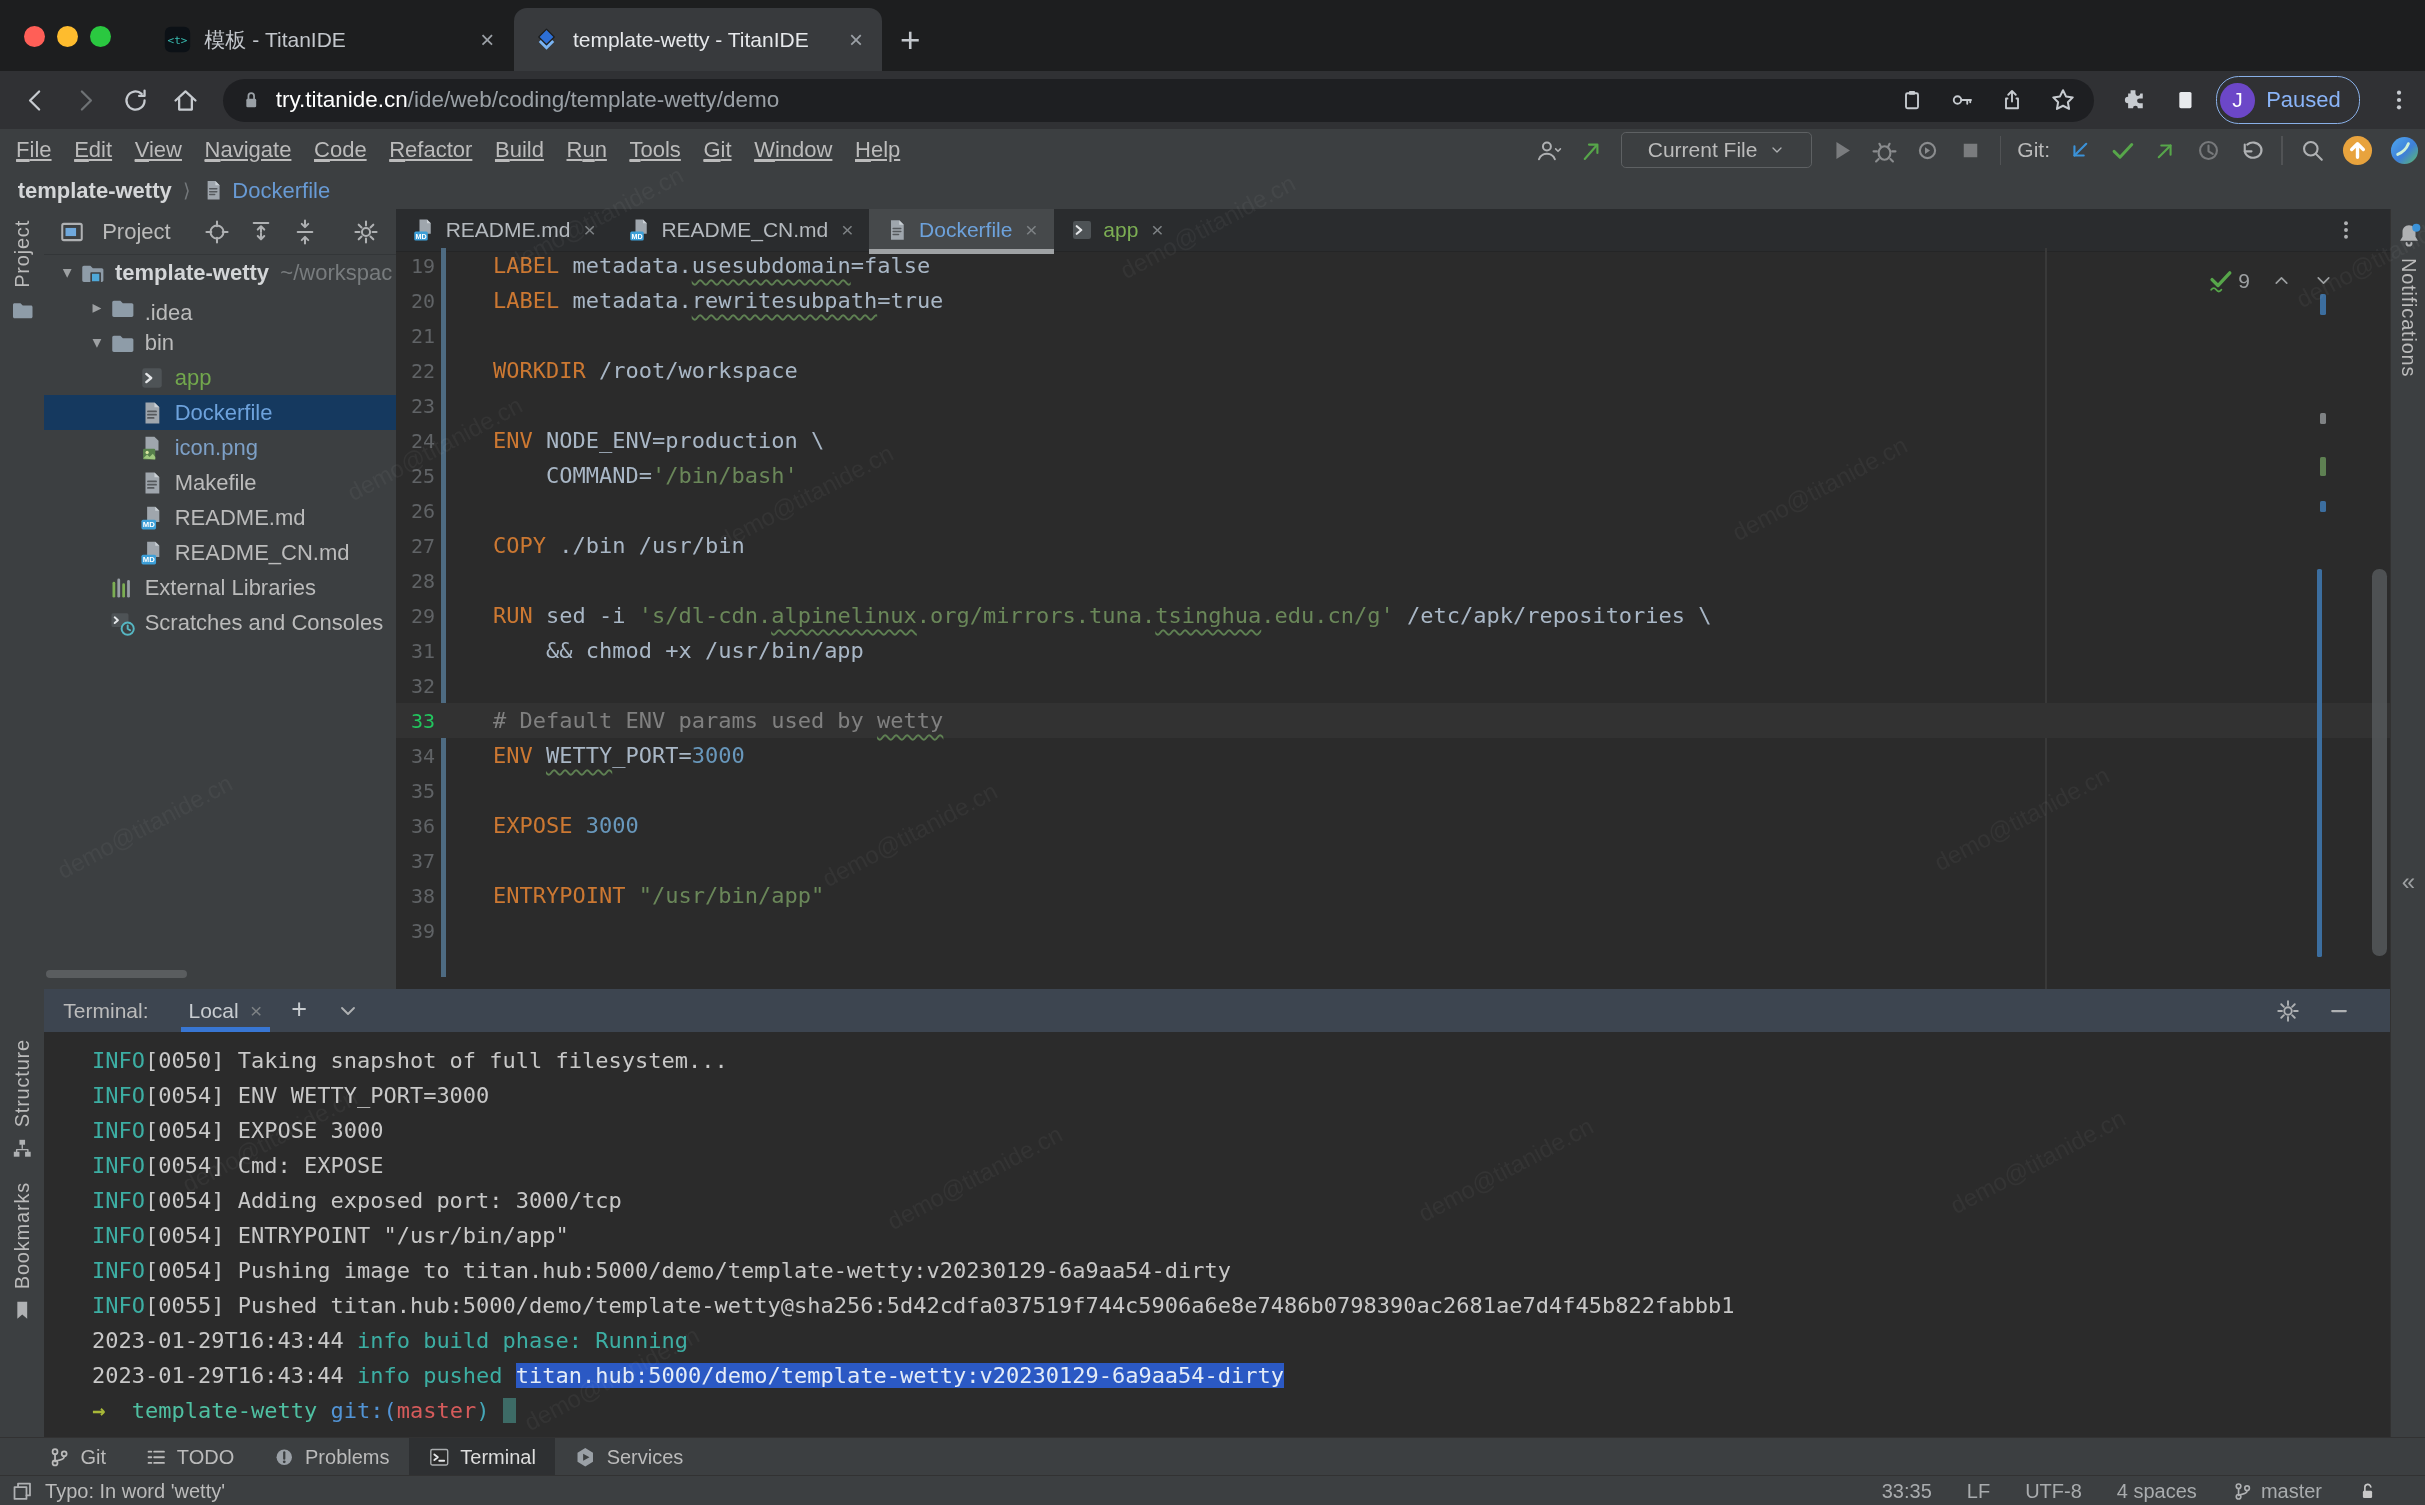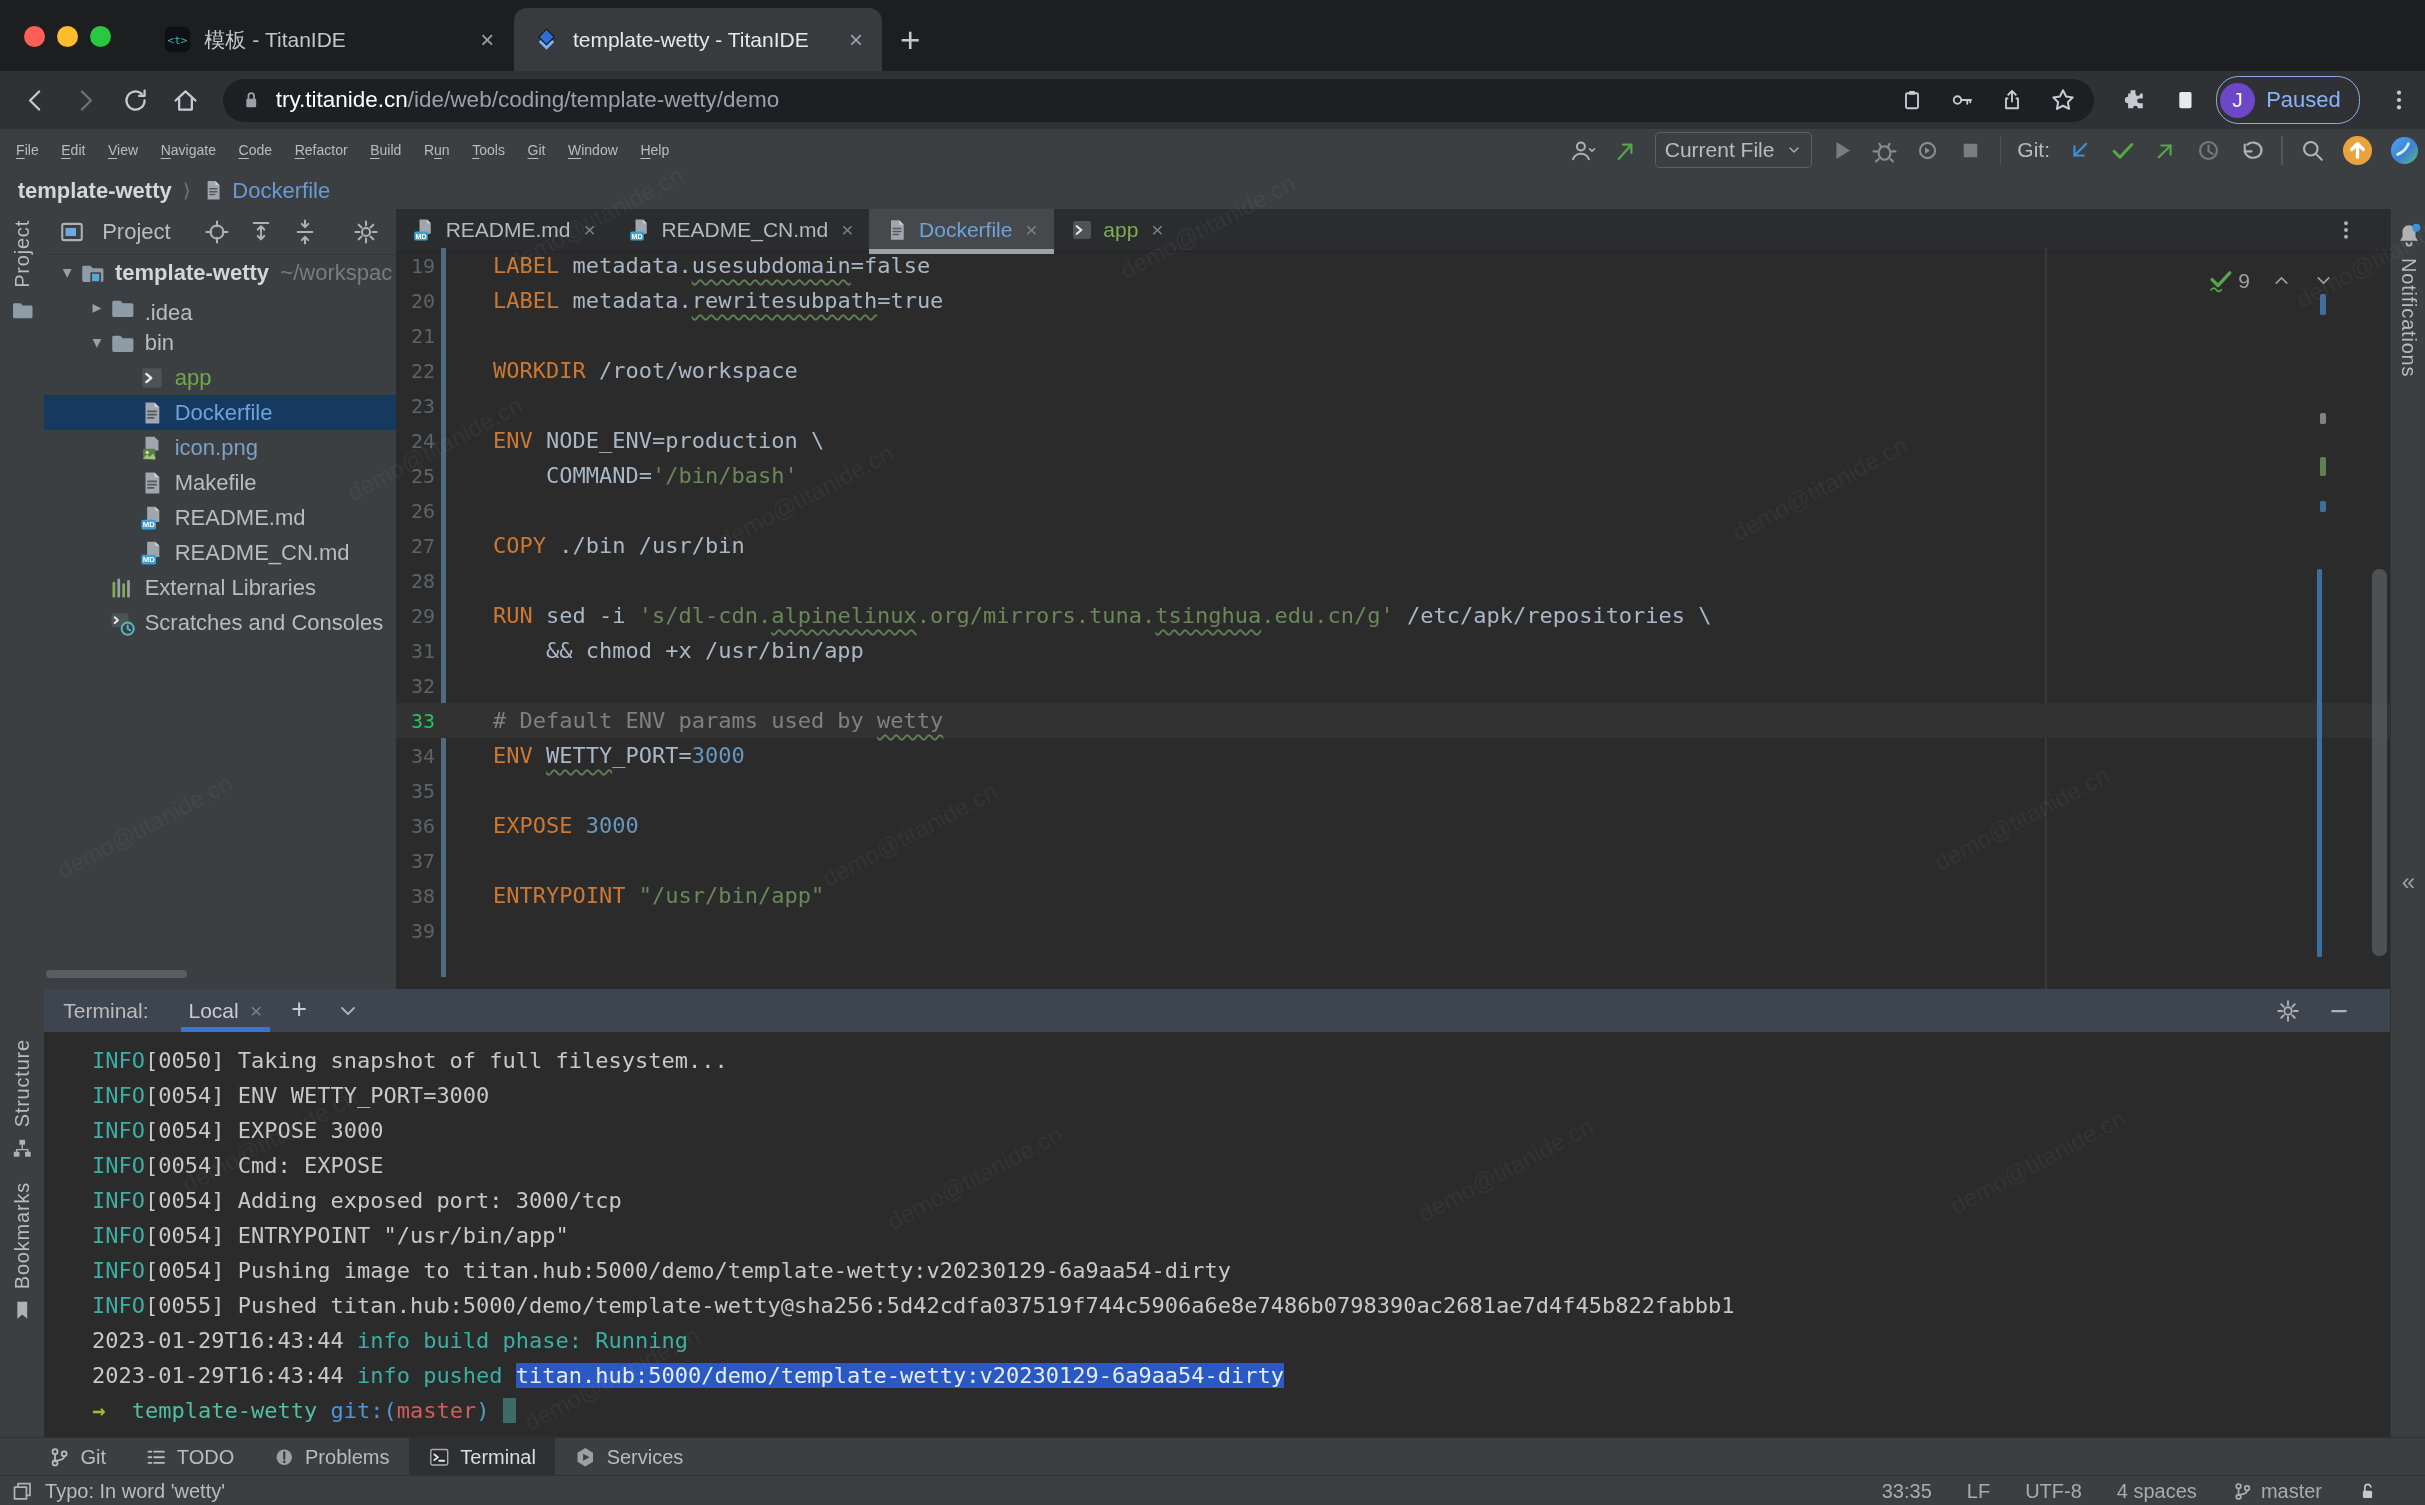--- a/index.html
+++ b/index.html
@@ -29,29 +29,29 @@
   #omnibox .path{color:#9AA0A6;}
   #omnibox .spacer{flex:1;}
   .boxic{width:26px;height:26px;color:#C7CBD0;margin-left:26px;}
   #profile{margin-left:17.7px;height:42px;border:1.6px solid #89B0E8;border-radius:22.5px;
            display:flex;align-items:center;padding:2.4px 17.7px 2.4px 3.2px;gap:11.3px;}
   #profile .avatar{width:35px;height:35px;border-radius:50%;background:#6C47C8;color:#fff;
                    display:flex;align-items:center;justify-content:center;font-size:21px;}
   #profile .plabel{color:#8AB4F8;font-size:22px;}
 
   
-  #menubar{left:0;top:129px;width:2426px;height:42px;background:#3C3F41;display:flex;align-items:center;font-size:14px;}
+  #menubar{left:0;top:129px;width:2426px;height:42px;background:#3C3F41;display:flex;align-items:center;font-size:22px;text-decoration:underline;}
   #menubar .mitem{padding:0 11.3px;color:#BBBBBB;}
   #menubar .mitem:first-child{margin-left:4.8px;}
   #menubar u{text-decoration:underline;text-underline-offset:3.2px;}
   #ridetools{position:absolute;right:6.4px;top:129px;height:42px;display:flex;align-items:center;gap:16px;}
   .tbic{width:27px;height:27px;color:#AFB1B3;}
   .tsep{width:1.6px;height:29px;background:#515355;}
   #runcfg{border:1.6px solid #5E6163;border-radius:4.8px;height:34px;display:flex;align-items:center;
-          padding:0 9px;gap:11.3px;font-size:21px;color:#BBBBBB;}
+          padding:0 26px;gap:11.3px;font-size:21px;color:#BBBBBB;}
   #breadcrumb{left:0;top:171px;width:2426px;height:39px;background:#3C3F41;border-bottom:1.6px solid #323232;
               display:flex;align-items:center;font-size:22px;}
   #breadcrumb .proj{margin-left:17.7px;font-weight:bold;color:#D4D6D8;}
   #breadcrumb .sep{margin:0 11.3px;color:#74787B;font-size:19.3px;}
   #breadcrumb .file{color:#689AD4;margin-left:8px;}
 
   
   #leftstrip{left:0;top:209px;width:44px;height:1228px;background:#3C3F41;border-right:1.6px solid #323232;}
   .vlabel{writing-mode:vertical-rl;transform:rotate(180deg);font-size:20px;color:#BBBBBB;letter-spacing:0.8px;}
   .vlabel-r{writing-mode:vertical-rl;font-size:20px;color:#BBBBBB;letter-spacing:0.8px;}

